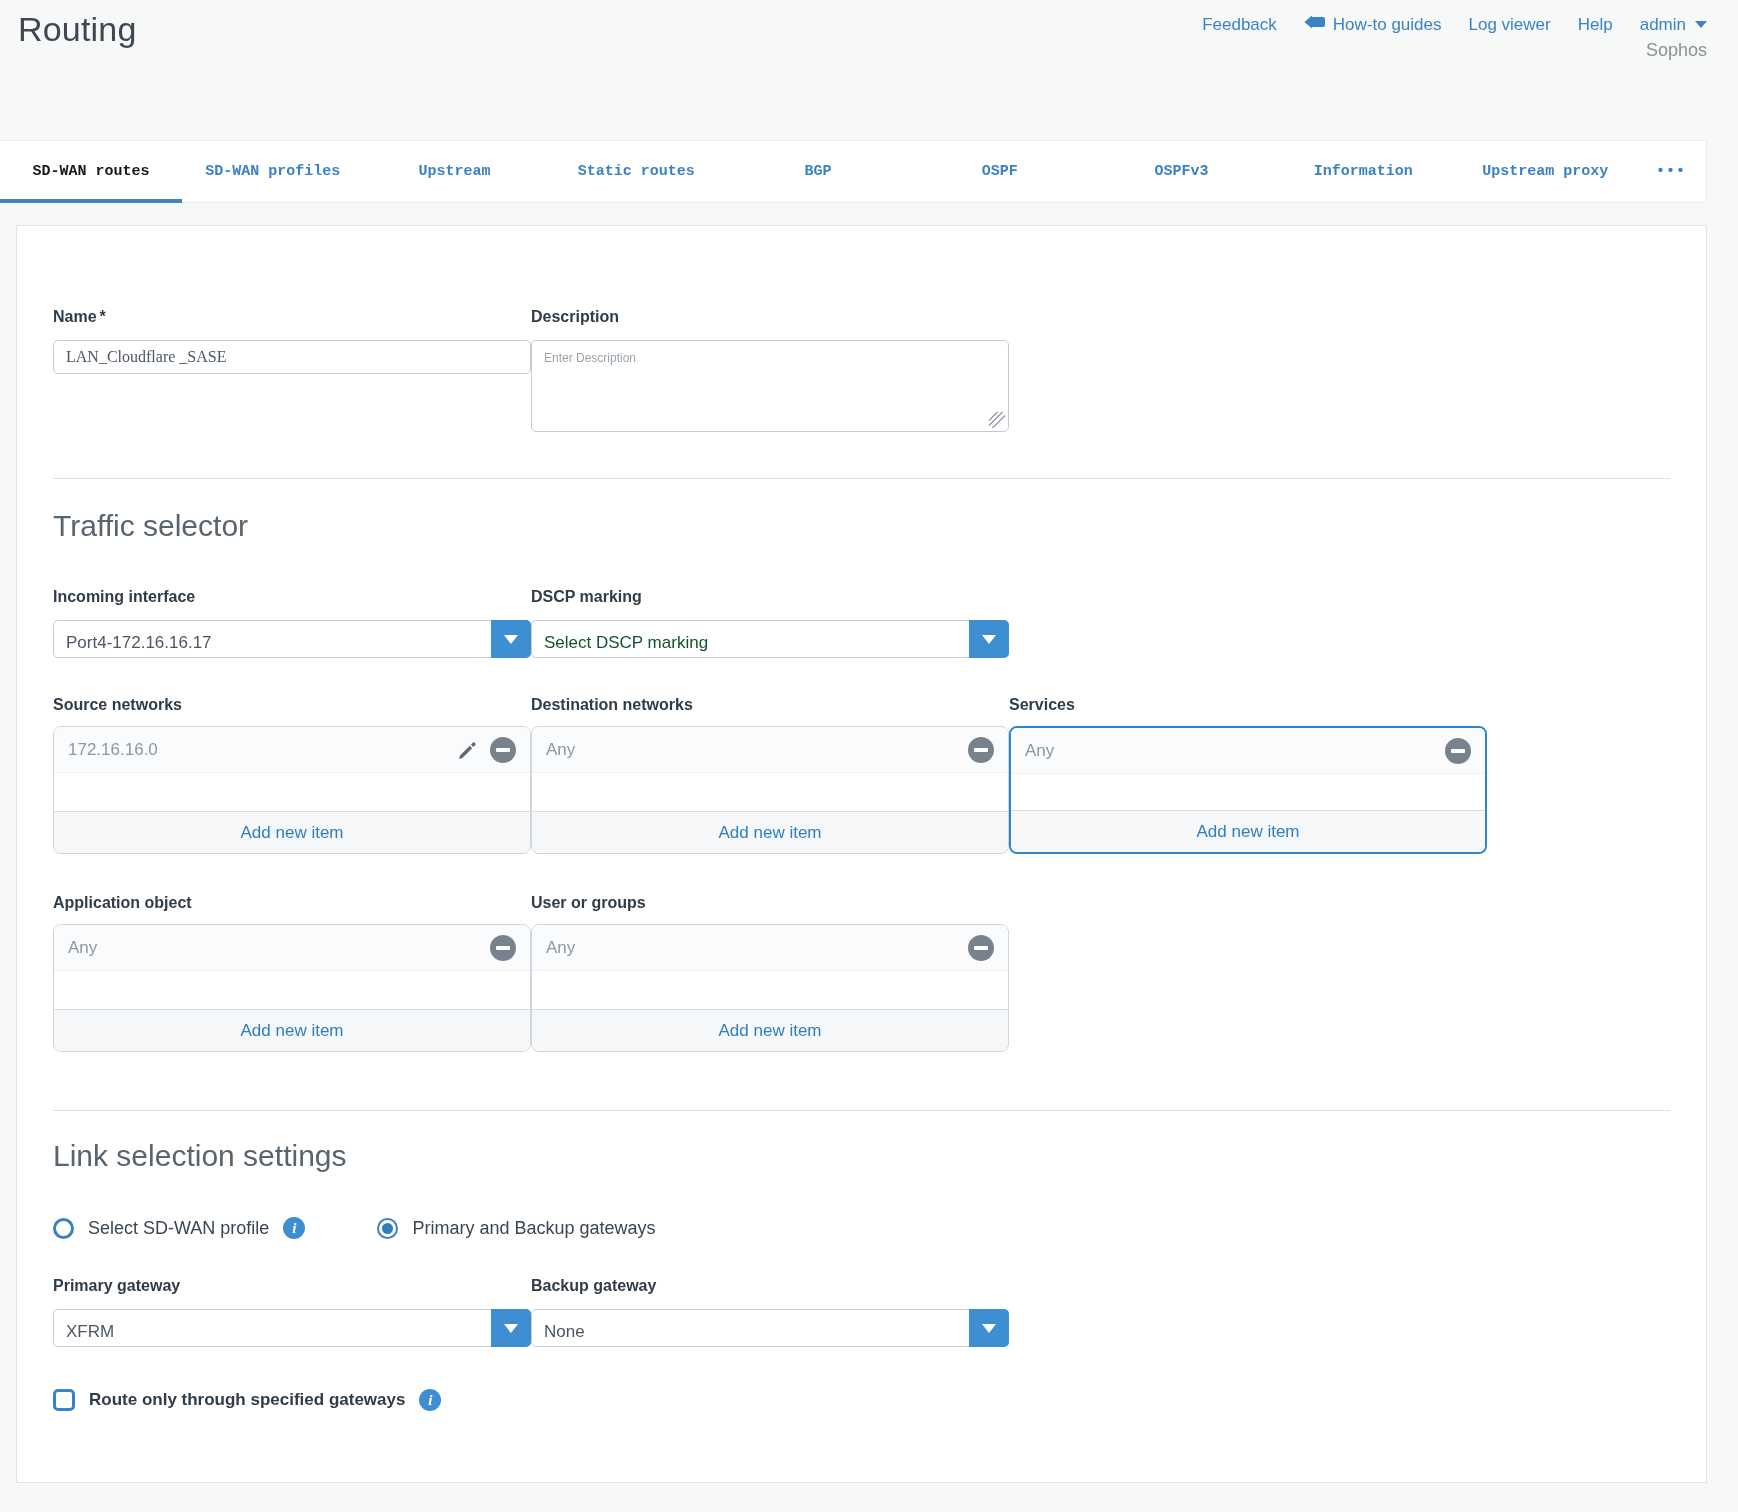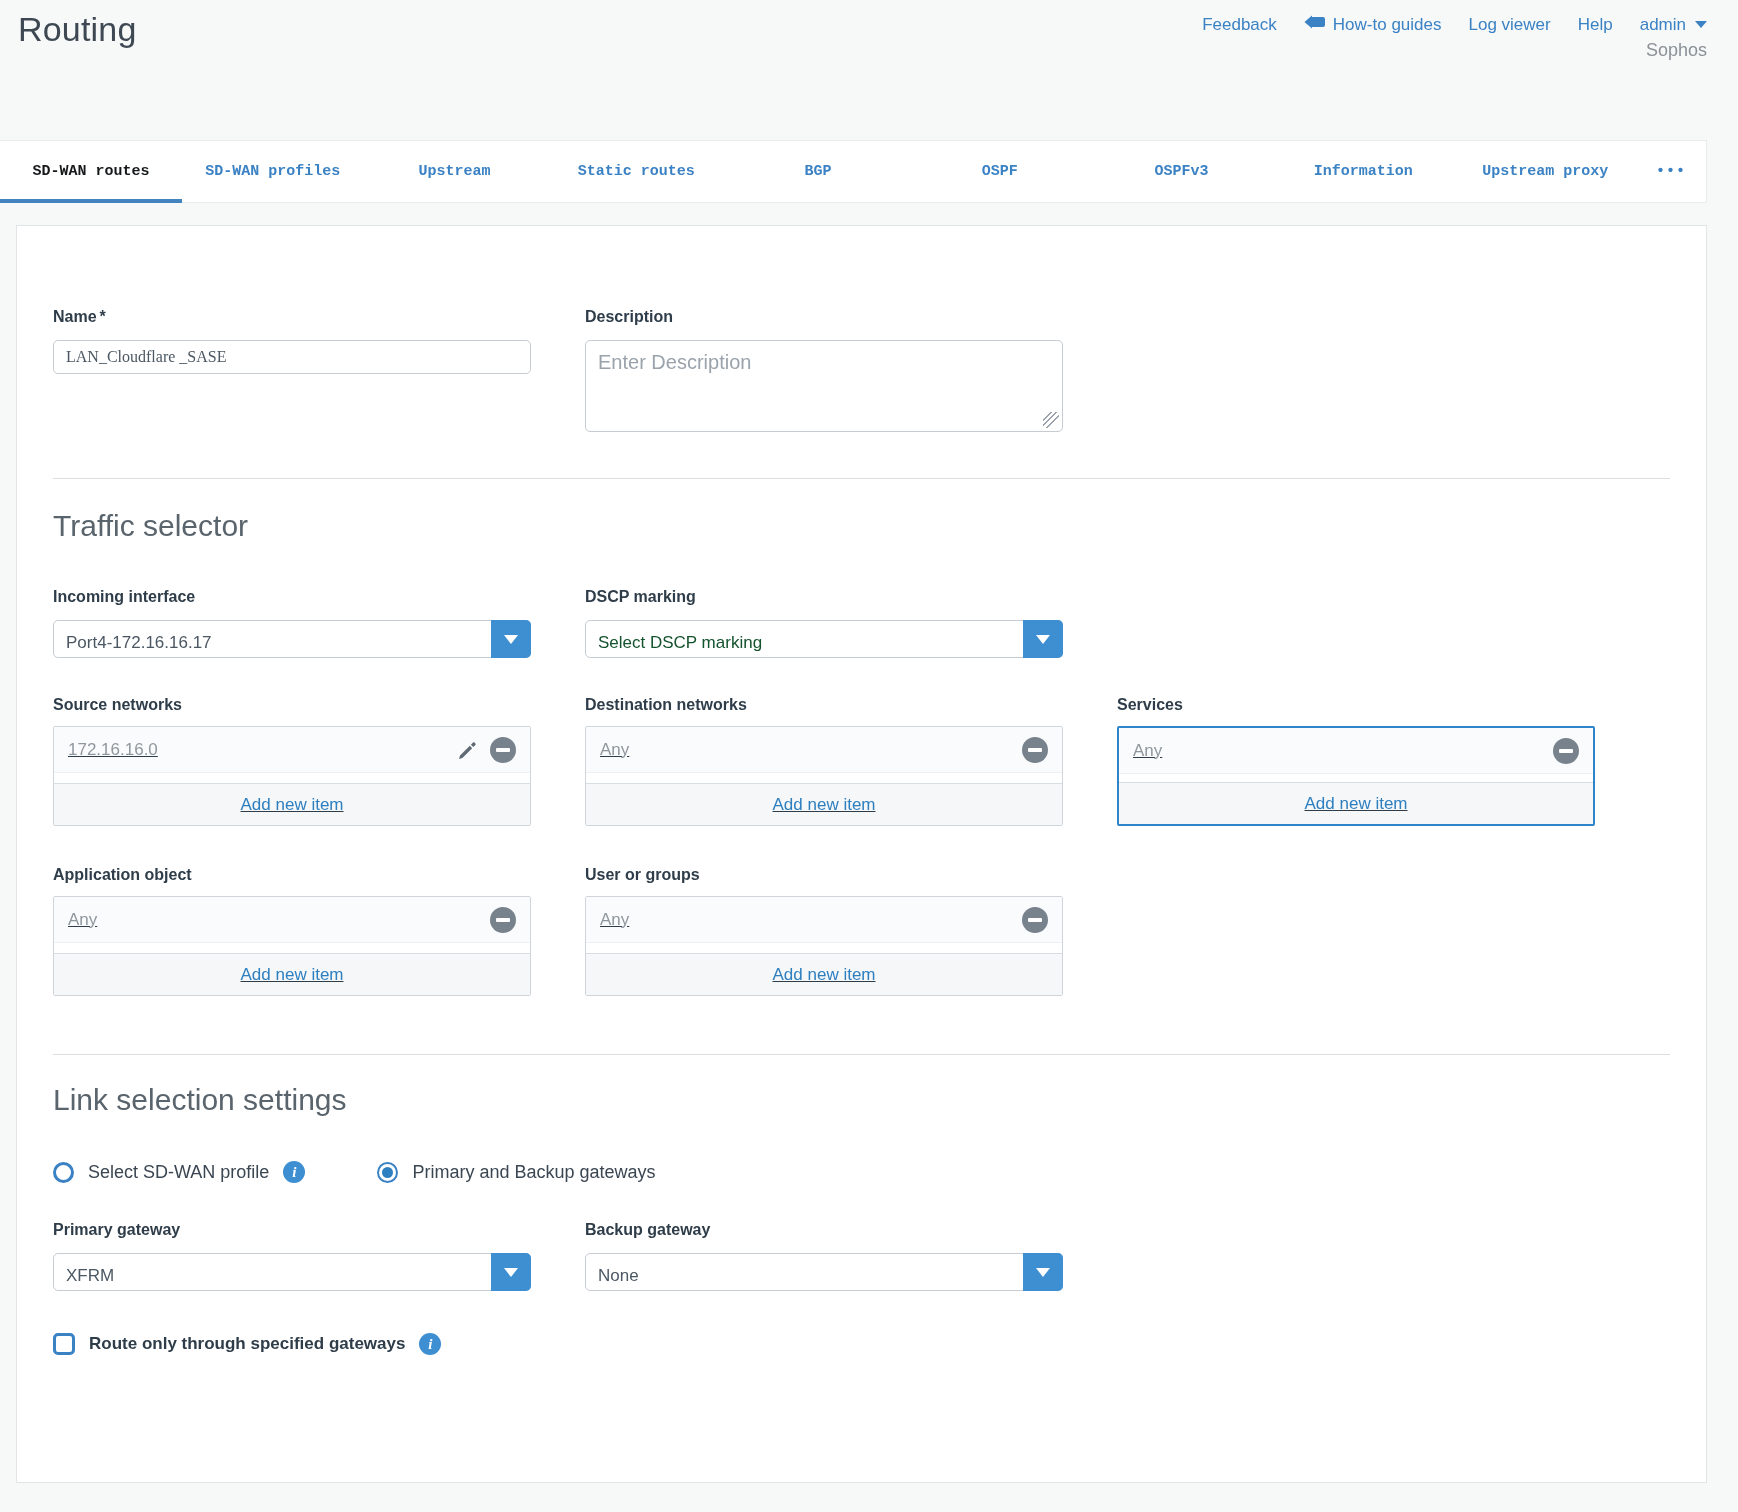--- a/index.html
+++ b/index.html
@@ -33,34 +33,34 @@
     font-size:15px; font-weight:700; color:#3b82c4; cursor:pointer; position:relative; white-space:nowrap;
   }
   .tab.active { color:#17191b; }
   .tab.active::after { content:""; position:absolute; left:0; right:0; bottom:-1px; height:4px; background:#4384c0; }
   .tab.overflow { flex:0 0 70px; font-size:15px; letter-spacing:1px; }
   
   .panel {
     margin:22px 31px 0 16px; height:1258px; background:#ffffff;
     border:1px solid #e2e5e8; padding:60px 36px 0 36px;
   }
-  .grid { display:grid; grid-template-columns:478px 478px 479px; column-gap:54px; align-items:start; }
+  .grid { display:grid; grid-template-columns:478px 478px 479px; align-items:start; }
   .field-label { font-size:16px; font-weight:700; color:#2e3d49; }
   .req { color:#2e3d49; margin-left:3px; }
   .divider { height:1px; background:#dcdfe2; }
   .section-title { font-size:30px; font-weight:400; color:#5a646d; }
   
   .text-input {
     width:478px; height:34px; border:1px solid #c6ccd2; border-radius:5px;
     padding:0 12px; font-size:16px; color:#4b5763; background:#fff;
     font-family:Liberation Serif, serif; outline:none;
   }
   .textarea {
     width:478px; height:92px; border:1px solid #c6ccd2; border-radius:5px;
-    padding:10px 12px; font-size:20px; color:#4b5763; resize:none;
+    padding:10px 12px; font-size:12px; color:#4b5763; resize:none;
     font-family:"Liberation Sans", sans-serif; outline:none; display:block;
     background:
       linear-gradient(135deg, transparent 0 5px, #9aa3ab 5px 6.5px, transparent 6.5px 9px, #9aa3ab 9px 10.5px, transparent 10.5px 13px, #9aa3ab 13px 14.5px, transparent 14.5px) no-repeat right 3px bottom 3px / 16px 16px;
   }
   .textarea::placeholder, .text-input::placeholder { color:#9aa3ab; }
   
   .dropdown {
     position:relative; width:478px; height:38px; background:#fff;
     border:1px solid #c6ccd2; border-radius:5px; display:flex; align-items:center;
     padding:8px 52px 0 12px; font-size:17px; color:#4b5763; cursor:pointer;
@@ -68,22 +68,22 @@
   .dropdown.placeholder-style { color:#14532d;align-items:center; }
   .dd-btn {
     position:absolute; top:-1px; right:-1px; bottom:-1px; width:40px;
     background:#3e8ed2; border-radius:0 5px 5px 0;
     display:flex; align-items:center; justify-content:center;
   }
   .dd-btn::after { content:""; width:0; height:0;
     border-left:7px solid transparent; border-right:7px solid transparent; border-top:9px solid #ffffff; }
   
   .listbox {
-    width:478px; height:100px; border:1px solid #cfd5da; border-radius:2px;
-    background:#ffffff; display:flex; flex-direction:column; overflow:hidden;text-decoration:underline;
+    width:478px; height:128px; border:1px solid #cfd5da; border-radius:8px;
+    background:#ffffff; display:flex; flex-direction:column; overflow:hidden;
   }
   .listbox.focused { border:2px solid #2e86c9; }
   .listbox-item {
     height:46px; flex:0 0 auto; background:#fafbfc; border-bottom:1px solid #eef1f3;
     display:flex; align-items:center; padding:0 14px; font-size:17px; color:#8f979e;
   }
   .listbox-item .spacer { flex:1; }
   .listbox-fill { flex:1 1 auto; background:#fff; }
   .listbox-footer {
     height:42px; flex:0 0 auto; background:#f5f7f8; border-top:1px solid #d8dde1;

